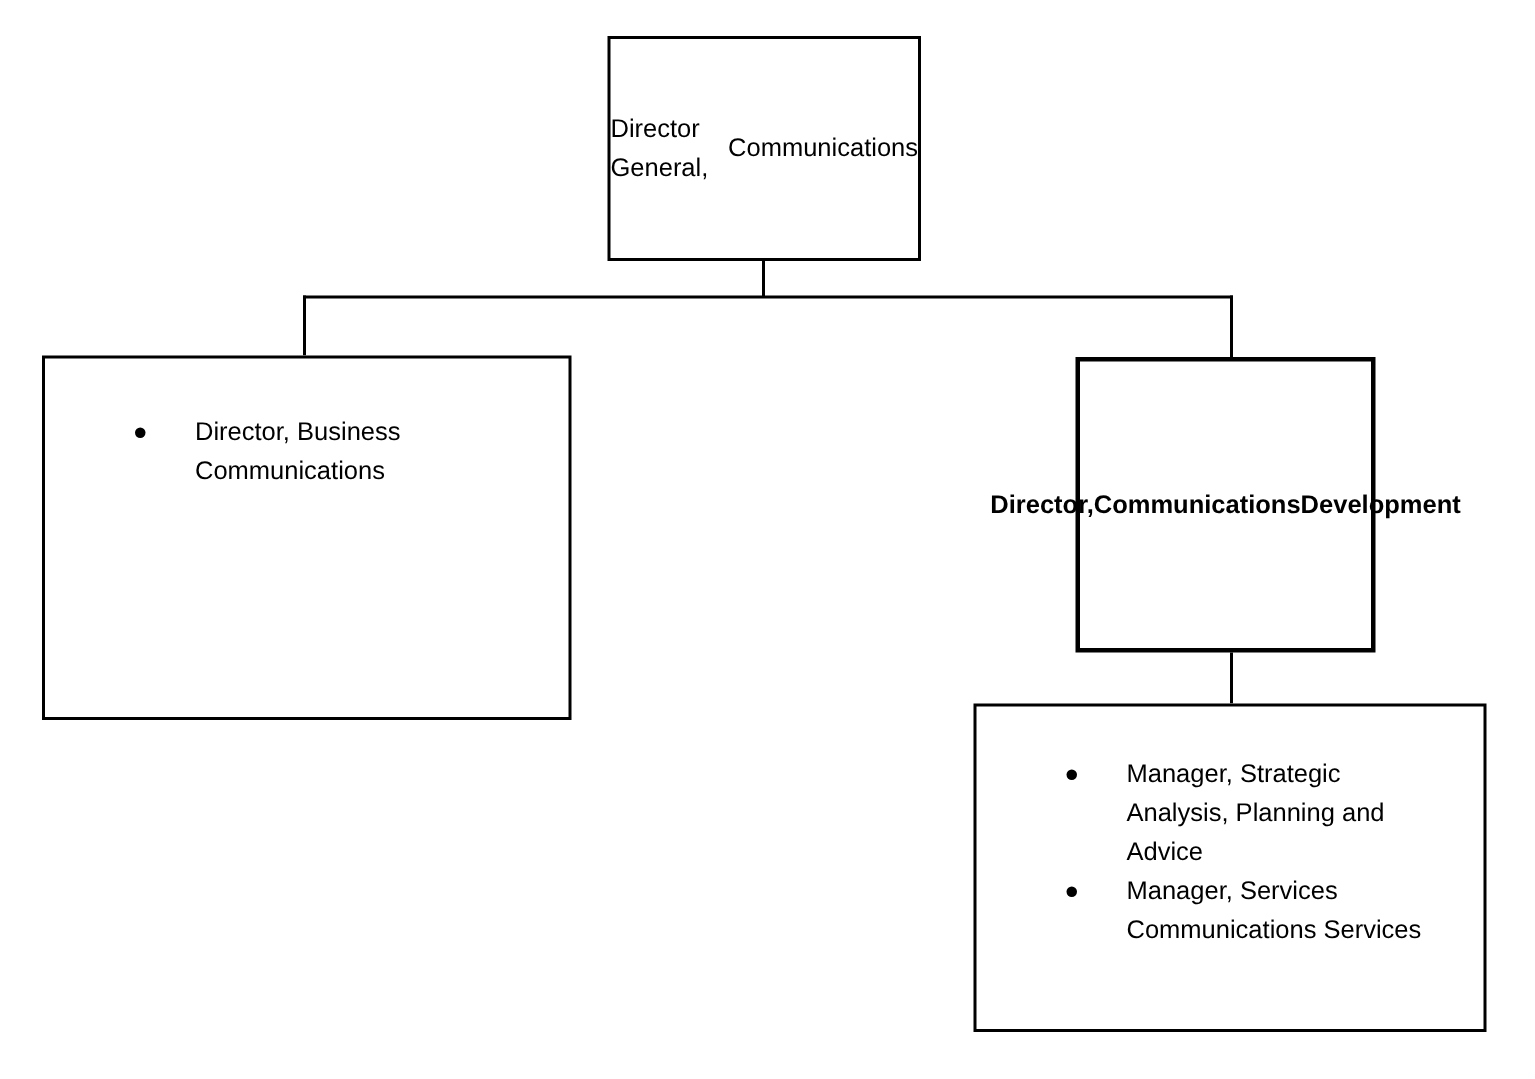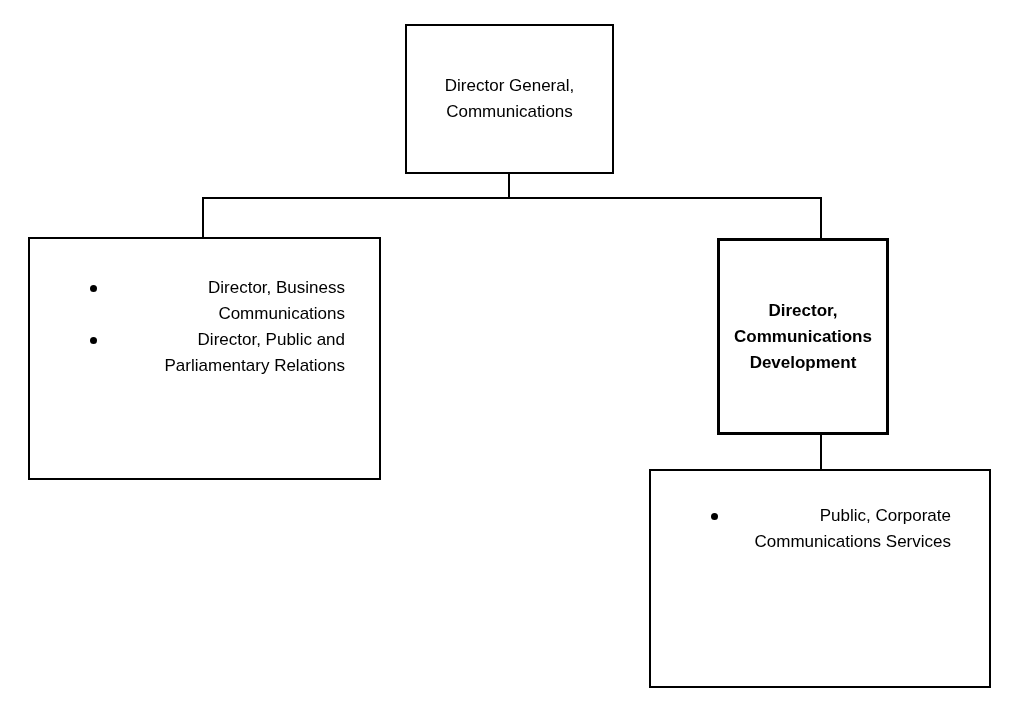--- a/index.html
+++ b/index.html
@@ -12,25 +12,23 @@
     font-family: "Liberation Sans", "DejaVu Sans", sans-serif;
     color: #000000;
     overflow: hidden;
   }
   .box {
     position: absolute;
     background: #ffffff;
     border: 2px solid #000000;
     font-size: 17px;
     line-height: 26px;
-    text-align: right;
   }
   .box.centered {
     display: flex;
-    flex-direction: column;
     justify-content: center;
     align-items: center;
   }
   .box.bold-box {
     border-width: 3px;
     font-weight: bold;
   }
   .connector {
     position: absolute;
     background: #000000;
@@ -47,21 +45,21 @@
     left: -40px;
     top: 10px;
     width: 7px;
     height: 7px;
     border-radius: 50%;
     background: #000000;
   }
   
   #node-top    { left: 405px; top: 24px;  width: 209px; height: 150px; }
   #node-left   { left: 28px;  top: 237px; width: 353px; height: 243px; padding-top: 36px; }
-  #node-right  { left: 717px; top: 238px; width: 172px; height: 197px; }
+  #node-right  { left: 717px; top: 238px; width: 200px; height: 197px; }
   #node-bottom { left: 649px; top: 469px; width: 342px; height: 219px; padding-top: 32px; }
   #node-left  .bullet-list { padding: 0 34px 0 100px; }
   #node-bottom .bullet-list { padding: 0 38px 0 100px; }
   
   #conn-top-stub   { left: 508px; top: 174px; width: 2px;   height: 24px; }
   #conn-horizontal { left: 202px; top: 197px; width: 620px; height: 2px; }
   #conn-left-drop  { left: 202px; top: 197px; width: 2px;   height: 40px; }
   #conn-right-drop { left: 820px; top: 197px; width: 2px;   height: 43px; }
   #conn-right-mid  { left: 820px; top: 434px; width: 2px;   height: 35px; }
 </style>
@@ -77,29 +75,29 @@
   <div class="connector" id="conn-right-mid"></div>
 
   <div class="box centered" id="node-top">
     <div>Director General,</div>
     <div>Communications</div>
   </div>
 
   <div class="box" id="node-left">
     <ul class="bullet-list">
       <li>Director, Business Communications</li>
-      <li>Director, Public and Parliamentary Relations</li>
     </ul>
   </div>
 
   <div class="box centered bold-box" id="node-right">
     <div>Director,</div>
     <div>Communications</div>
     <div>Development</div>
   </div>
 
   <div class="box" id="node-bottom">
     <ul class="bullet-list">
-      <li>Public, Corporate Communications Services</li>
+      <li>Manager, Strategic Analysis, Planning and Advice</li>
+      <li>Manager, Services Communications Services</li>
     </ul>
   </div>
 
 </div>
 
 </body></html>

